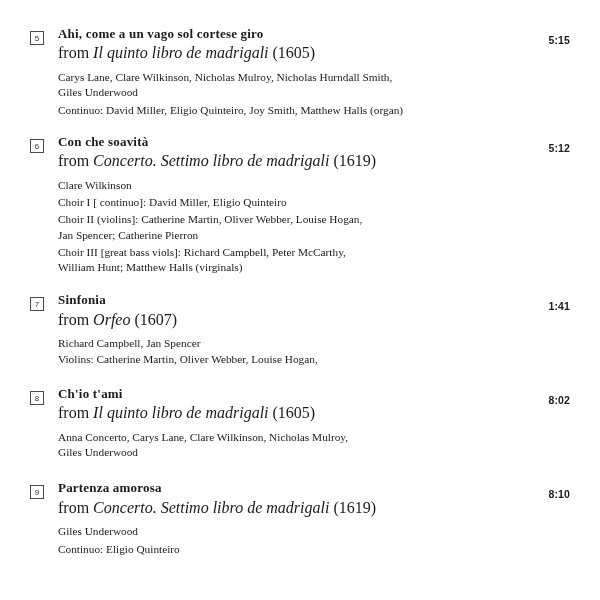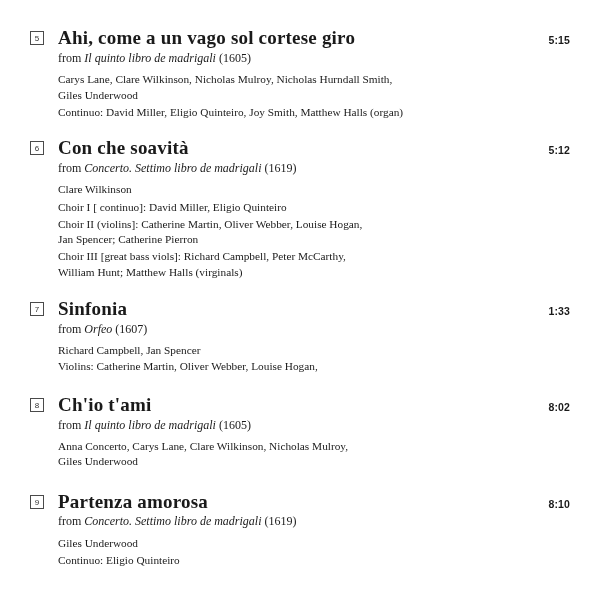--- a/index.html
+++ b/index.html
@@ -38,28 +38,28 @@
     text-align: center;
     color: #333;
     box-sizing: border-box;
   }
   .body {
     margin-left: 28px;
     padding-right: 50px;
     position: relative;
   }
   .title {
-    font-size: 19px;
+    font-size: 13px;
     font-weight: bold;
     letter-spacing: 0.2px;
     line-height: 1.25;
     margin-bottom: 1px;
   }
   .from {
-    font-size: 12px;
+    font-size: 16px;
     line-height: 1.3;
     margin-bottom: 3px;
   }
   .from i {
     font-style: italic;
   }
   .performers {
     font-size: 11.3px;
     line-height: 1.35;
     margin-top: 6px;
@@ -127,21 +127,21 @@
           <div>Choir III [great bass viols]: Richard Campbell, Peter McCarthy,</div>
           <div>William Hunt; Matthew Halls (virginals)</div>
         </div>
       </div>
     </div>
   </div>
 
   <div class="track t3">
     <div class="track-num">7</div>
     <div class="body">
-      <div class="duration">1:33</div>
+      <div class="duration">1:41</div>
       <div class="title">Sinfonia</div>
       <div class="from"><span>from </span><i>Orfeo</i><span> (1607)</span></div>
       <div class="performers">
         <div class="pgroup">
           <div>Richard Campbell, Jan Spencer</div>
           <div>Violins: Catherine Martin, Oliver Webber, Louise Hogan,</div>
         </div>
       </div>
     </div>
   </div>

